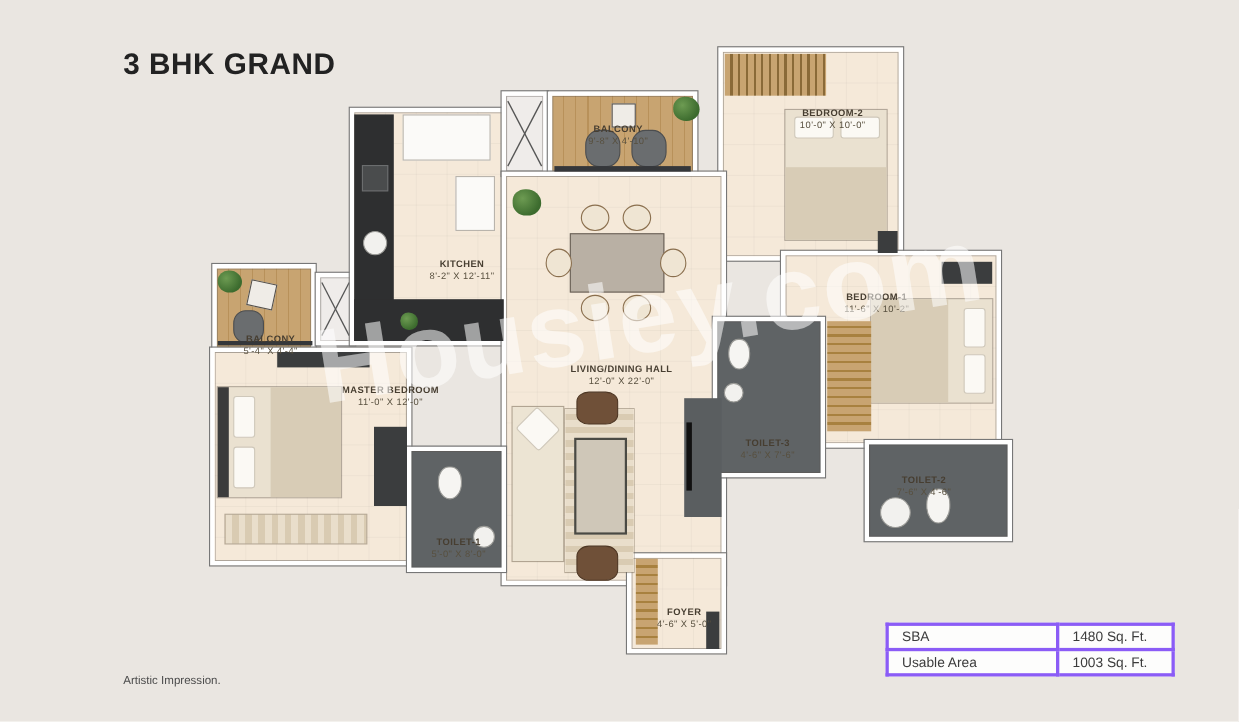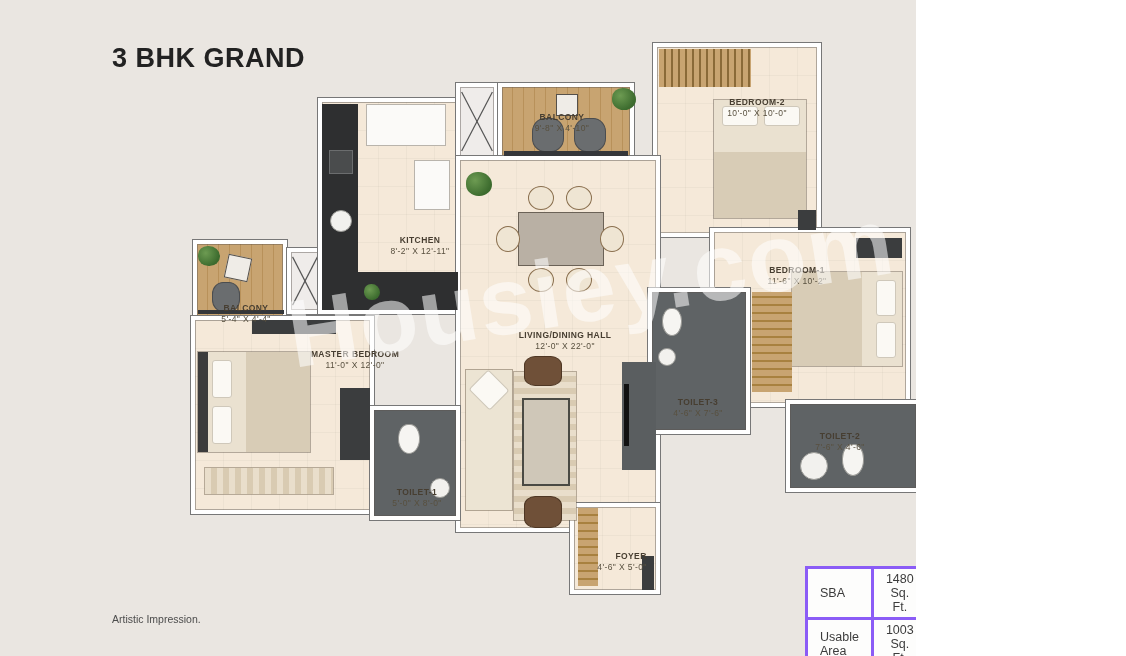--- a/index.html
+++ b/index.html
@@ -1,16 +1,16 @@
 <!DOCTYPE html>
 <html><head>
 <meta charset="utf-8">
 <style>
   html,body{margin:0;padding:0;}
-  .page{position:relative;width:916px;height:656px;background:#eae6e1;overflow:hidden;
+  .page{position:relative;width:1126px;height:656px;background:#eae6e1;overflow:hidden;
         font-family:"Liberation Sans",sans-serif;}
   .title{position:absolute;left:112px;top:40px;font-size:27px;font-weight:700;color:#222;
          letter-spacing:.5px;line-height:36px;z-index:20;}
   .footnote{position:absolute;left:112px;top:613px;font-size:10.5px;color:#4c4c4c;z-index:20;}
   
   .room{position:absolute;box-sizing:border-box;border:4px solid #fff;outline:1px solid #777;
         box-shadow:inset 0 0 0 1px rgba(90,85,80,.45);z-index:1;}
   .cream{background-color:#f5e9d9;
          background-image:linear-gradient(rgba(0,0,0,.03) 1px,transparent 1px),
                           linear-gradient(90deg,rgba(0,0,0,.03) 1px,transparent 1px);
@@ -46,21 +46,21 @@
   .accent-chair{background:#6f5038;border:1px solid #4e3724;border-radius:30%;}
   .tvunit{background:#5a5e60;}
   .watermark{position:absolute;left:285px;top:235px;width:580px;z-index:8;pointer-events:none;
              font-size:96px;font-weight:700;color:rgba(255,255,255,.55);transform:rotate(-9deg);
              letter-spacing:2px;}
   
   .area-table{position:absolute;left:805px;top:566px;z-index:20;border-collapse:collapse;
               background:#fdfdfc;font-size:12.5px;color:#3c3c3c;}
   .area-table td{border:3px solid #8b5cf6;padding:3px 12px;}
   .area-table td.lbl{width:128px;}
-  .area-table td.val{width:78px;text-align:center;}
+  .area-table td.val{width:78px;text-align:left;}
 </style>
 </head>
 <body>
 
 <div class="page">
 
   <div class="title">
     <div>3 BHK GRAND</div>
   </div>
 
@@ -196,21 +196,21 @@
     <span class="rdims">4'-6" X 7'-6"</span>
   </div>
   <div class="room-label" style="left:840px;top:416px;">
     <span class="rname">TOILET-2</span>
     <span class="rdims">7'-6" X 4'-6"</span>
   </div>
   <div class="room-label" style="left:417px;top:472px;">
     <span class="rname">TOILET-1</span>
     <span class="rdims">5'-0" X 8'-0"</span>
   </div>
-  <div class="room-label" style="left:622px;top:536px;text-align:right;">
+  <div class="room-label" style="left:622px;top:536px;">
     <span class="rname">FOYER</span>
     <span class="rdims">4'-6" X 5'-0"</span>
   </div>
 
   <div class="watermark">Housiey.com</div>
 
   <table class="area-table">
     <tbody>
         <tr>
       <td class="lbl">SBA</td>

